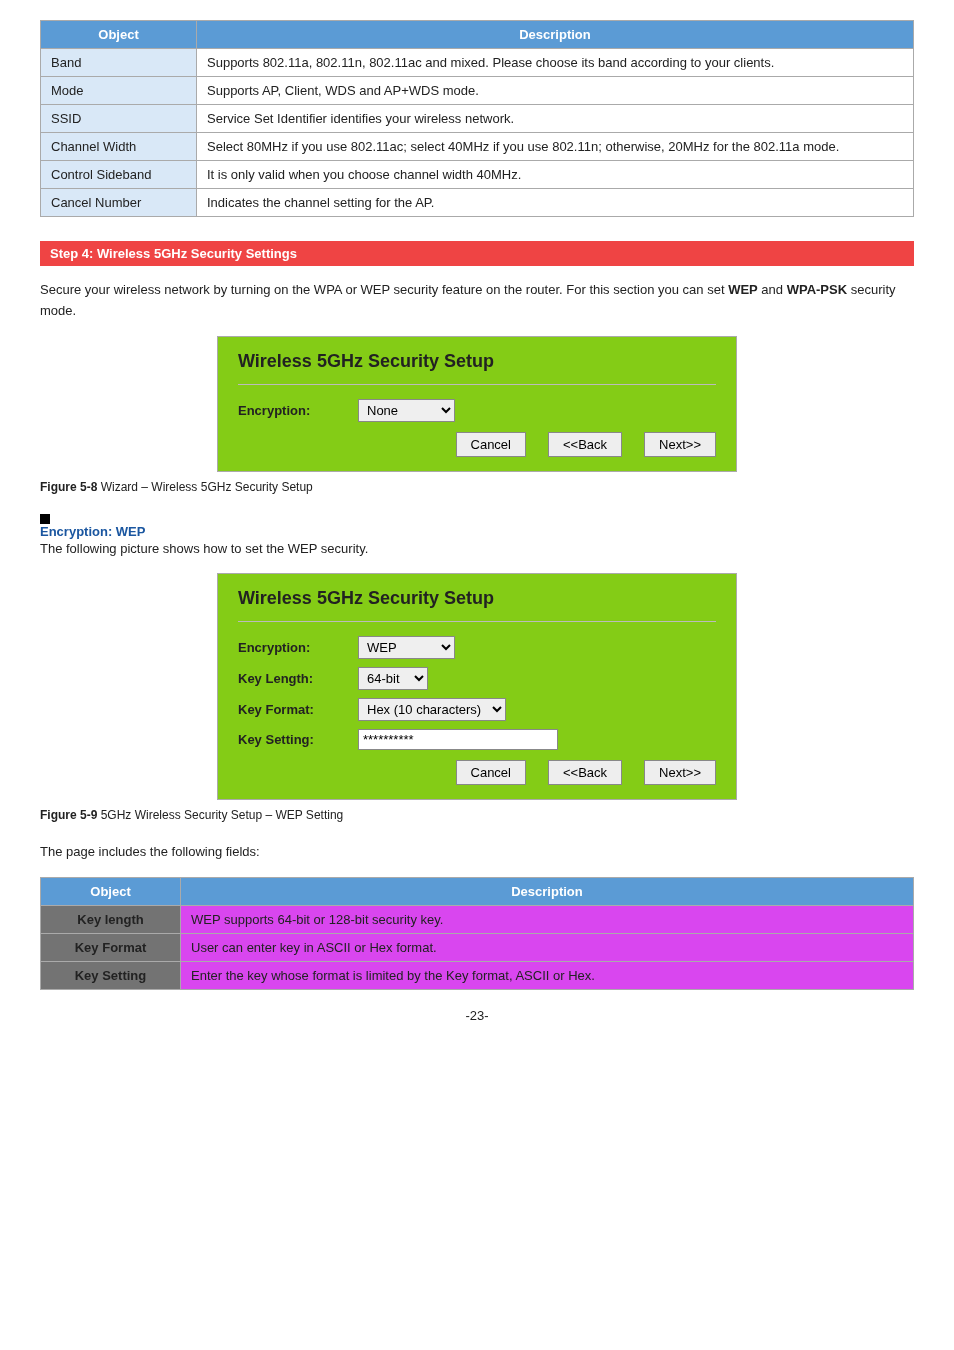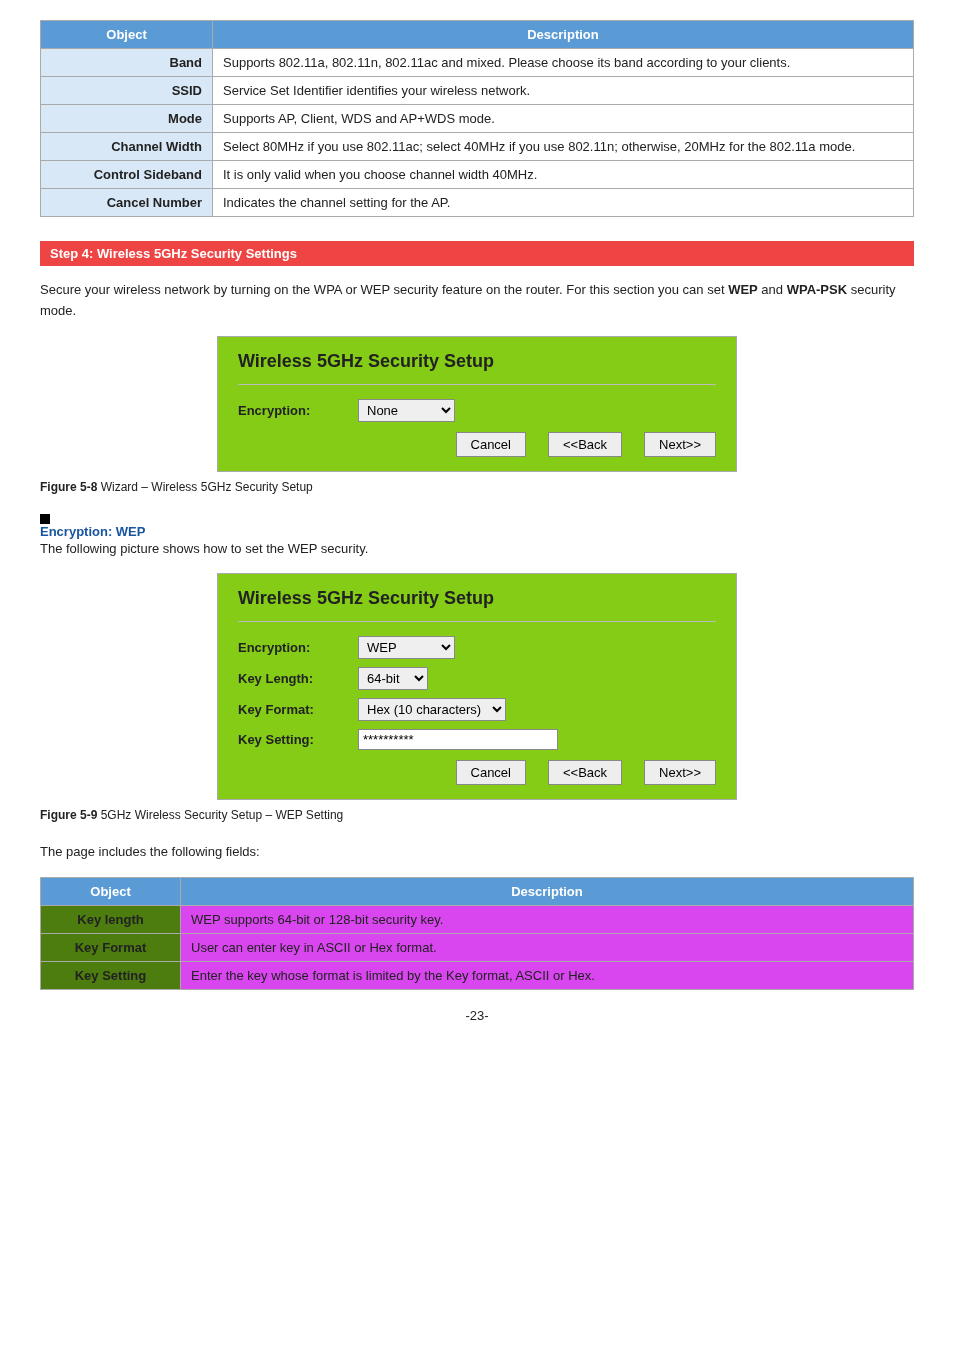--- a/index.html
+++ b/index.html
@@ -26,23 +26,23 @@
       vertical-align: top;
     }
     .info-table thead th {
       background: #5b9bd5;
       color: #fff;
       font-weight: bold;
       text-align: center;
     }
     .info-table tbody tr td:first-child {
       background: #d9e8f7;
-      font-weight: bold;
-      text-align: right;
-      width: 172px;
+      font-weight: normal;
+      text-align: left;
+      width: 156px;
     }
     .info-table tbody tr td:last-child {
       background: #fff;
     }
 
     
     .step-header {
       background: #ef4444;
       color: #fff;
       font-weight: bold;
@@ -158,21 +158,21 @@
       padding: 6px 10px;
       vertical-align: top;
     }
     .bottom-table thead th {
       background: #5b9bd5;
       color: #fff;
       font-weight: bold;
       text-align: center;
     }
     .bottom-table tbody tr td:first-child {
-      background: #4d7c0f;
+      background: #737373;
       font-weight: bold;
       text-align: center;
       width: 140px;
     }
     .bottom-table tbody tr td:last-child {
       background: #d946ef;
     }
 
     .page-number {
       text-align: center;
@@ -189,26 +189,26 @@
       <th>Object</th>
       <th>Description</th>
     </tr>
   </thead>
   <tbody id="top-table-body">
   <tr>
         <td>Band</td>
         <td>Supports 802.11a, 802.11n, 802.11ac and mixed. Please choose its band according to your clients.</td>
       </tr>
       <tr>
+        <td>Mode</td>
+        <td>Supports AP, Client, WDS and AP+WDS mode.</td>
+      </tr>
+      <tr>
         <td>SSID</td>
         <td>Service Set Identifier identifies your wireless network.</td>
-      </tr>
-      <tr>
-        <td>Mode</td>
-        <td>Supports AP, Client, WDS and AP+WDS mode.</td>
       </tr>
       <tr>
         <td>Channel Width</td>
         <td>Select 80MHz if you use 802.11ac; select 40MHz if you use 802.11n; otherwise, 20MHz for the 802.11a mode.</td>
       </tr>
       <tr>
         <td>Control Sideband</td>
         <td>It is only valid when you choose channel width 40MHz.</td>
       </tr>
       <tr>

